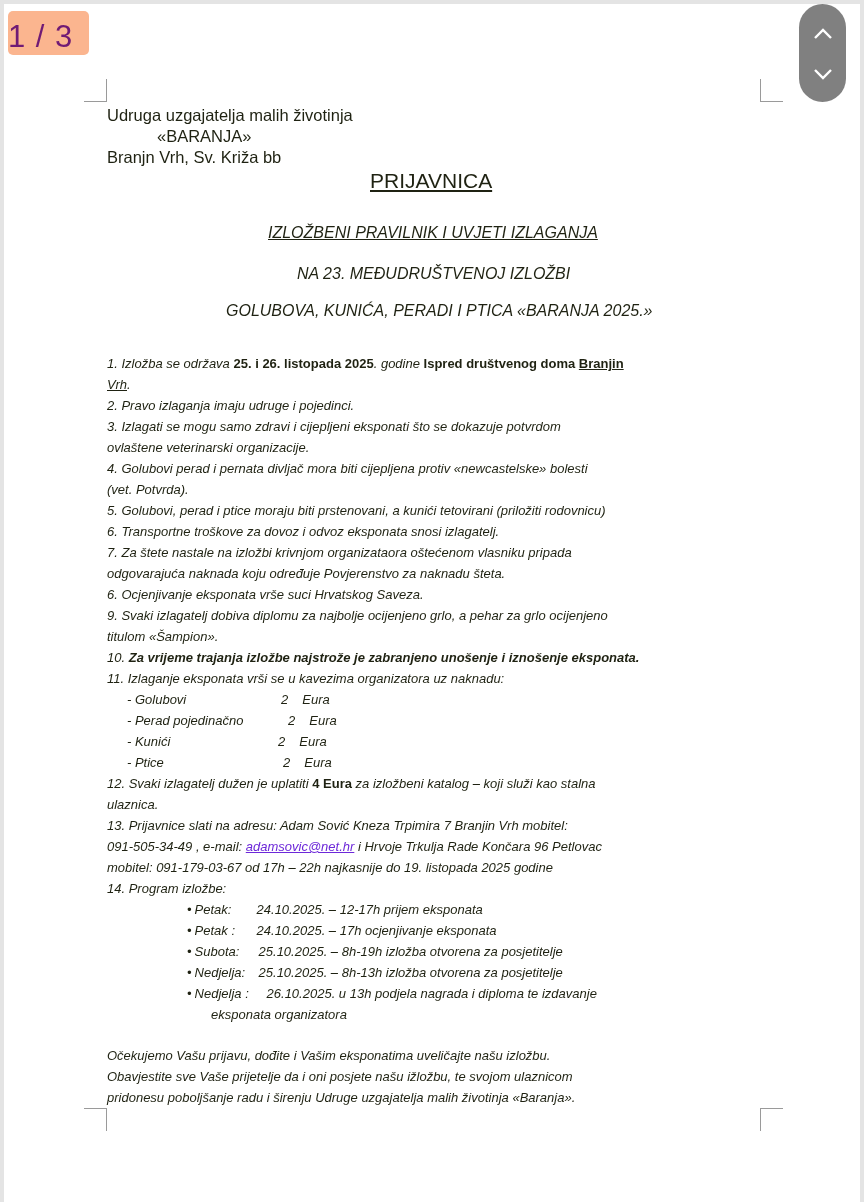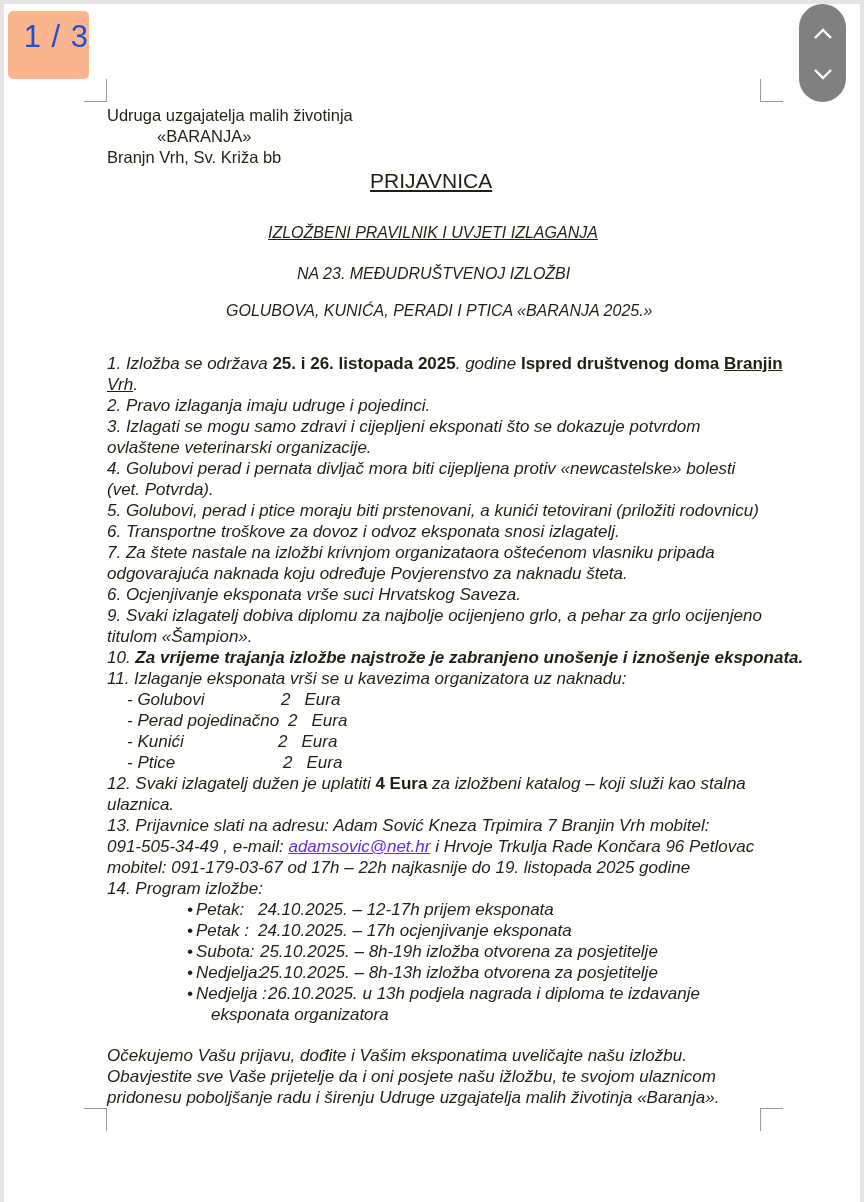--- a/index.html
+++ b/index.html
@@ -7,43 +7,43 @@
     width: 864px; height: 1202px; overflow: hidden;
     background: #e4e4e4;
     font-family: "Liberation Sans", sans-serif;
     position: relative;
   }
   .page {
     position: absolute; left: 4px; top: 4px; width: 856px; height: 1198px;
     background: #ffffff;
   }
   .badge {
-    position: absolute; left: 8px; top: 11px; width: 81px; height: 68px;
+    position: absolute; left: 8px; top: 11px; width: 81px; height: 44px;
     background: #fbb58f; border-radius: 5px;
-    color: #1d4ed8; font-size: 31px; line-height: 52px; text-align: right;
+    color: #701a75; font-size: 31px; line-height: 52px; text-align: left;
     letter-spacing: 1px;
   }
   .navpill {
     position: absolute; left: 799px; top: 4px; width: 47px; height: 98px;
     background: #808080; border-radius: 24px;
   }
   .navpill .btn {
     position: absolute; left: 0; width: 47px; height: 40px;
     display: flex; align-items: center; justify-content: center; cursor: pointer;
   }
   .navpill .up { top: 10px; }
   .navpill .down { top: 50px; }
   .corner { position: absolute; width: 22px; height: 22px; border-color: #9a9a9a; border-style: solid; border-width: 0; }
   .c-tl { left: 84px; top: 79px; border-right-width: 1px; border-bottom-width: 1px; }
   .c-tr { left: 760px; top: 79px; border-left-width: 1px; border-bottom-width: 1px; }
   .c-bl { left: 84px; top: 1108px; border-right-width: 1px; border-top-width: 1px; }
   .c-br { left: 760px; top: 1108px; border-left-width: 1px; border-top-width: 1px; }
 
   .doc { position: absolute; left: 0; top: 0; width: 864px; color: #1f2212; }
-  .t { position: absolute; white-space: nowrap; font-size: 17px; line-height: 21px; }
+  .t { position: absolute; white-space: nowrap; font-size: 13px; line-height: 21px; }
   .hdr { font-size: 16.5px; text-align: center; }
   .title { font-size: 21px; text-decoration: underline; }
   .it { font-style: italic; }
   .u { text-decoration: underline; }
   .b { font-weight: bold; }
   .cap { font-size: 16px; }
   a.mail { color: #6d28d9; text-decoration: underline; }
   .bullet::before { content: "\2022"; margin-right: 3px; }
 </style>
 </head>

